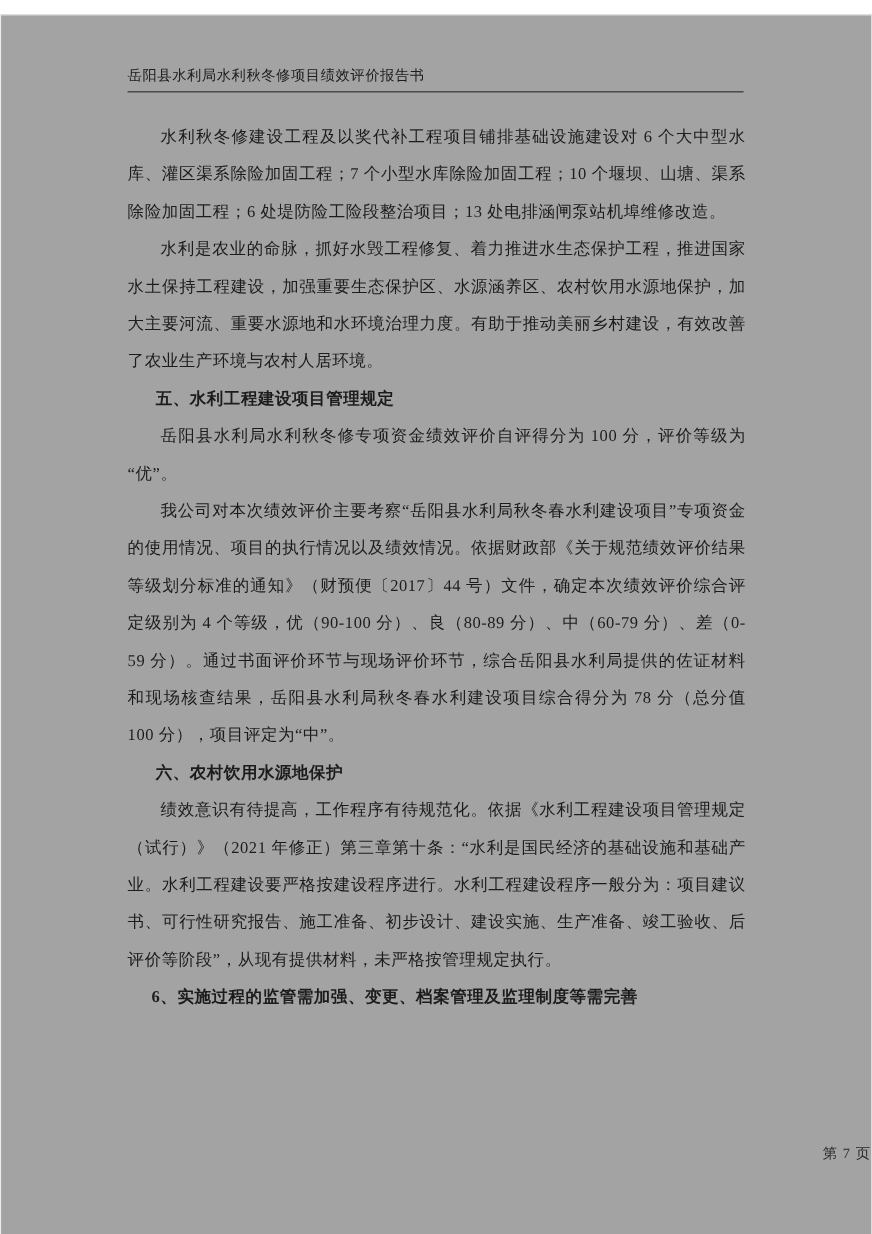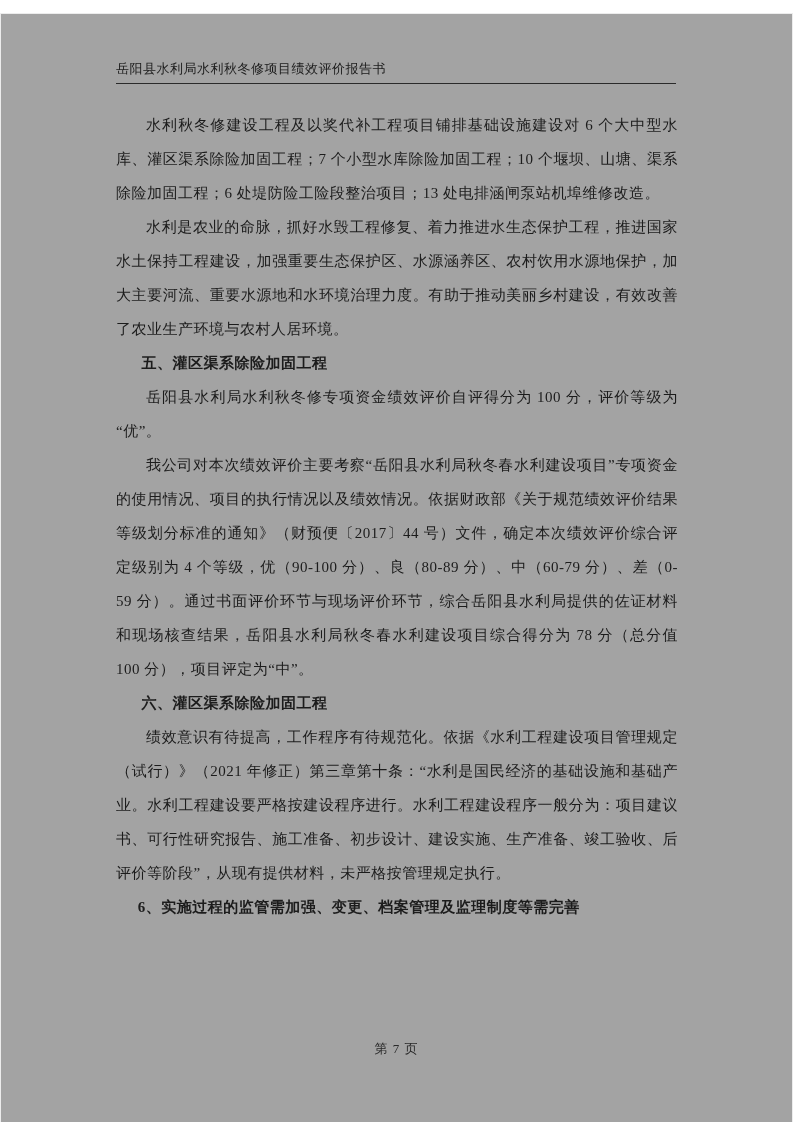--- a/index.html
+++ b/index.html
@@ -56,42 +56,42 @@
   .heading2 {
     margin: 0;
     text-indent: 1.45em;
     font-weight: bold;
   }
   .footer {
     position: absolute;
     left: 0;
     right: 0;
     top: 1026px;
-    text-align: center;
+    text-align: right;
     font-size: 13px;
     letter-spacing: 1px;
     color: #2a2a2a;
   }
 </style>
 </head>
 <body>
 
 <div class="page">
 
   <div class="header">
     <span>岳阳县水利局水利秋冬修项目绩效评价报告书</span>
   </div>
 
   <div class="content" id="body-container">
       <p class="para">水利秋冬修建设工程及以奖代补工程项目铺排基础设施建设对 6 个大中型水库、灌区渠系除险加固工程；7 个小型水库除险加固工程；10 个堰坝、山塘、渠系除险加固工程；6 处堤防险工险段整治项目；13 处电排涵闸泵站机埠维修改造。</p>
       <p class="para">水利是农业的命脉，抓好水毁工程修复、着力推进水生态保护工程，推进国家水土保持工程建设，加强重要生态保护区、水源涵养区、农村饮用水源地保护，加大主要河流、重要水源地和水环境治理力度。有助于推动美丽乡村建设，有效改善了农业生产环境与农村人居环境。</p>
-      <p class="heading1">五、灌区渠系除险加固工程</p>
+      <p class="heading1">五、水利工程建设项目管理规定</p>
       <p class="para">岳阳县水利局水利秋冬修专项资金绩效评价自评得分为 100 分，评价等级为“优”。</p>
       <p class="para">我公司对本次绩效评价主要考察“岳阳县水利局秋冬春水利建设项目”专项资金的使用情况、项目的执行情况以及绩效情况。依据财政部《关于规范绩效评价结果等级划分标准的通知》（财预便〔2017〕44 号）文件，确定本次绩效评价综合评定级别为 4 个等级，优（90-100 分）、良（80-89 分）、中（60-79 分）、差（0-59 分）。通过书面评价环节与现场评价环节，综合岳阳县水利局提供的佐证材料和现场核查结果，岳阳县水利局秋冬春水利建设项目综合得分为 78 分（总分值 100 分），项目评定为“中”。</p>
-      <p class="heading1">六、灌区渠系除险加固工程</p>
+      <p class="heading1">六、农村饮用水源地保护</p>
       <p class="para">绩效意识有待提高，工作程序有待规范化。依据《水利工程建设项目管理规定（试行）》（2021 年修正）第三章第十条：“水利是国民经济的基础设施和基础产业。水利工程建设要严格按建设程序进行。水利工程建设程序一般分为：项目建议书、可行性研究报告、施工准备、初步设计、建设实施、生产准备、竣工验收、后评价等阶段”，从现有提供材料，未严格按管理规定执行。</p>
       <p class="heading2">6、实施过程的监管需加强、变更、档案管理及监理制度等需完善</p>
     </div>
 
   <div class="footer">
     <span>第 7 页</span>
   </div>
 
 </div>
 

